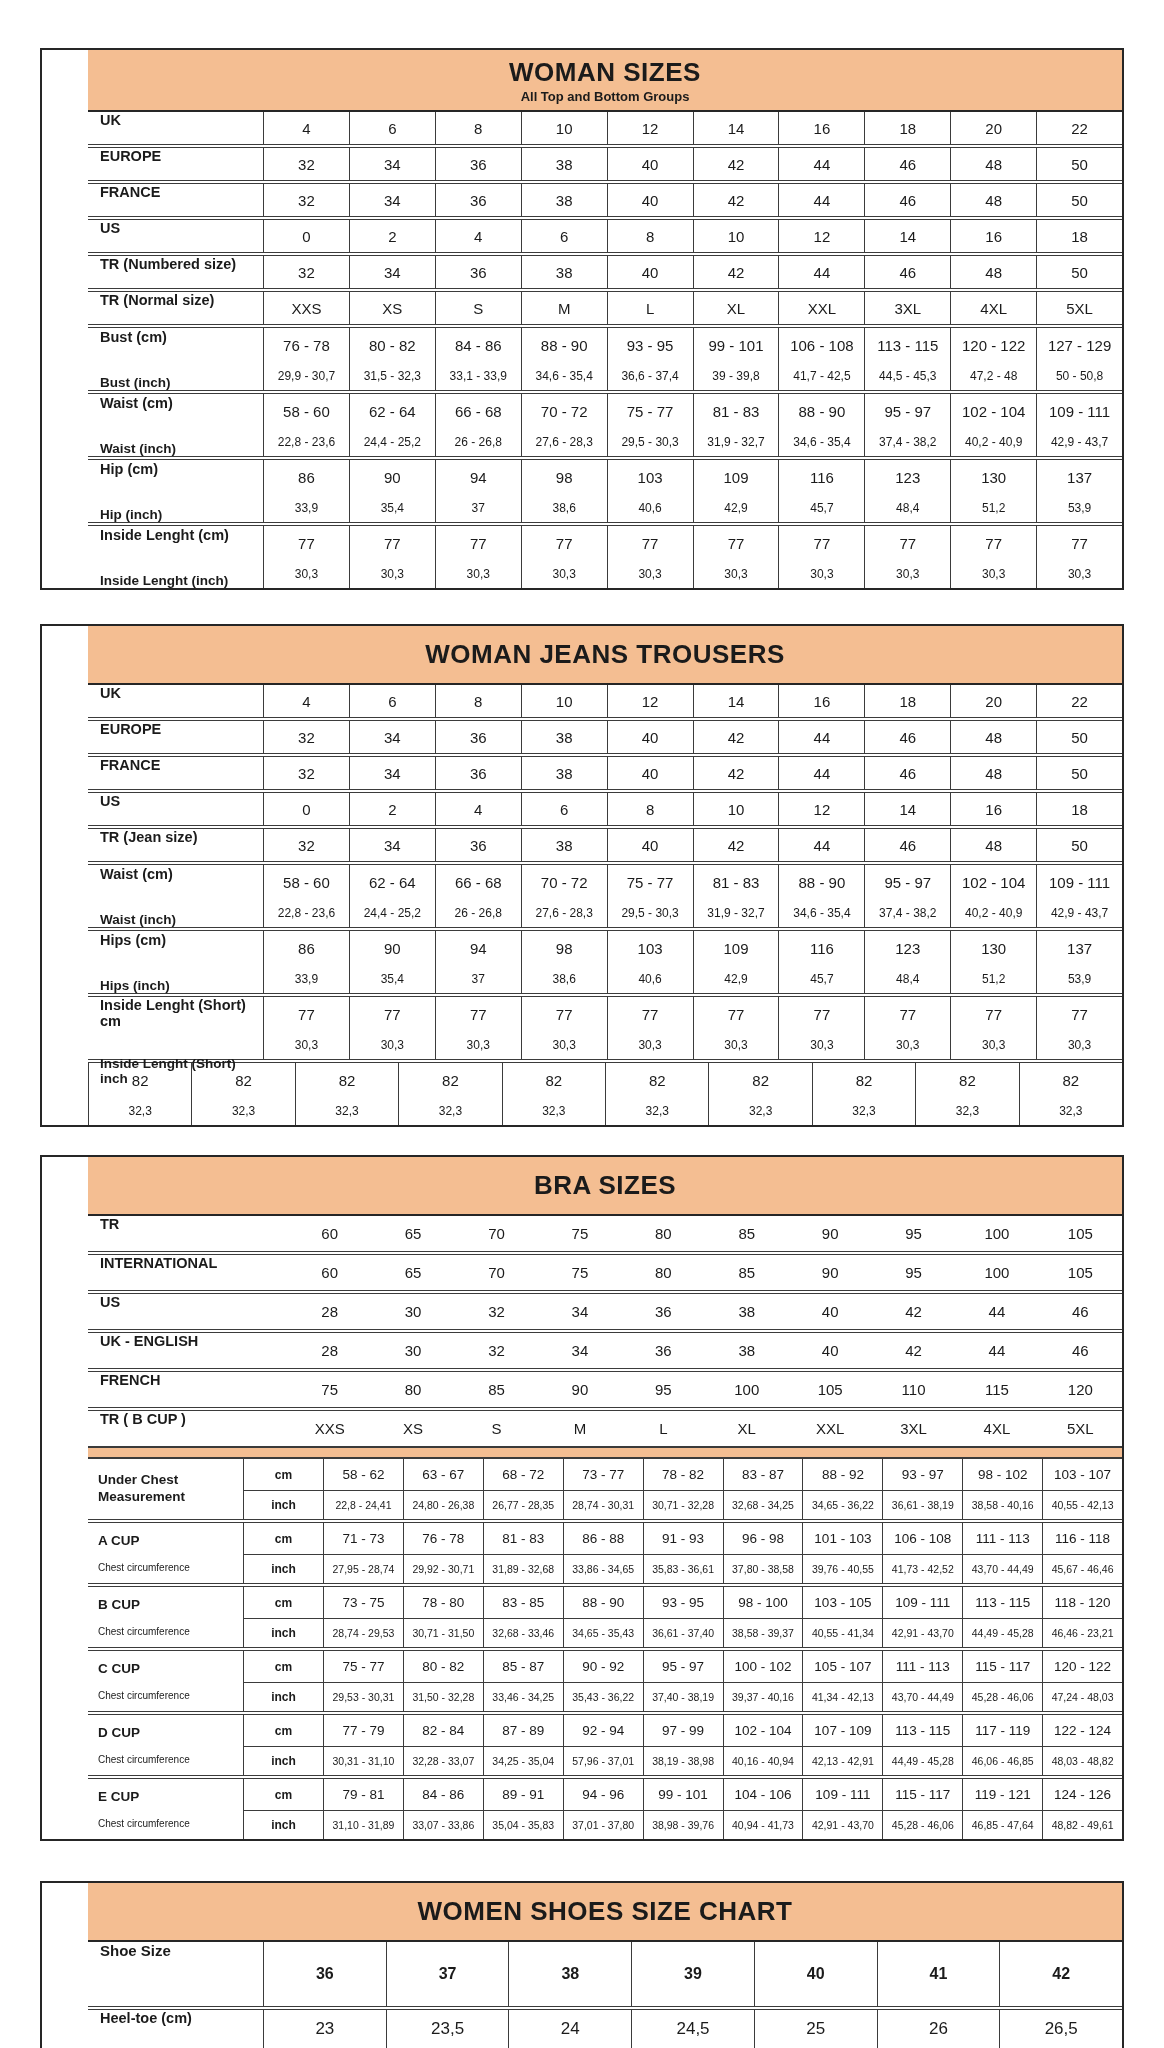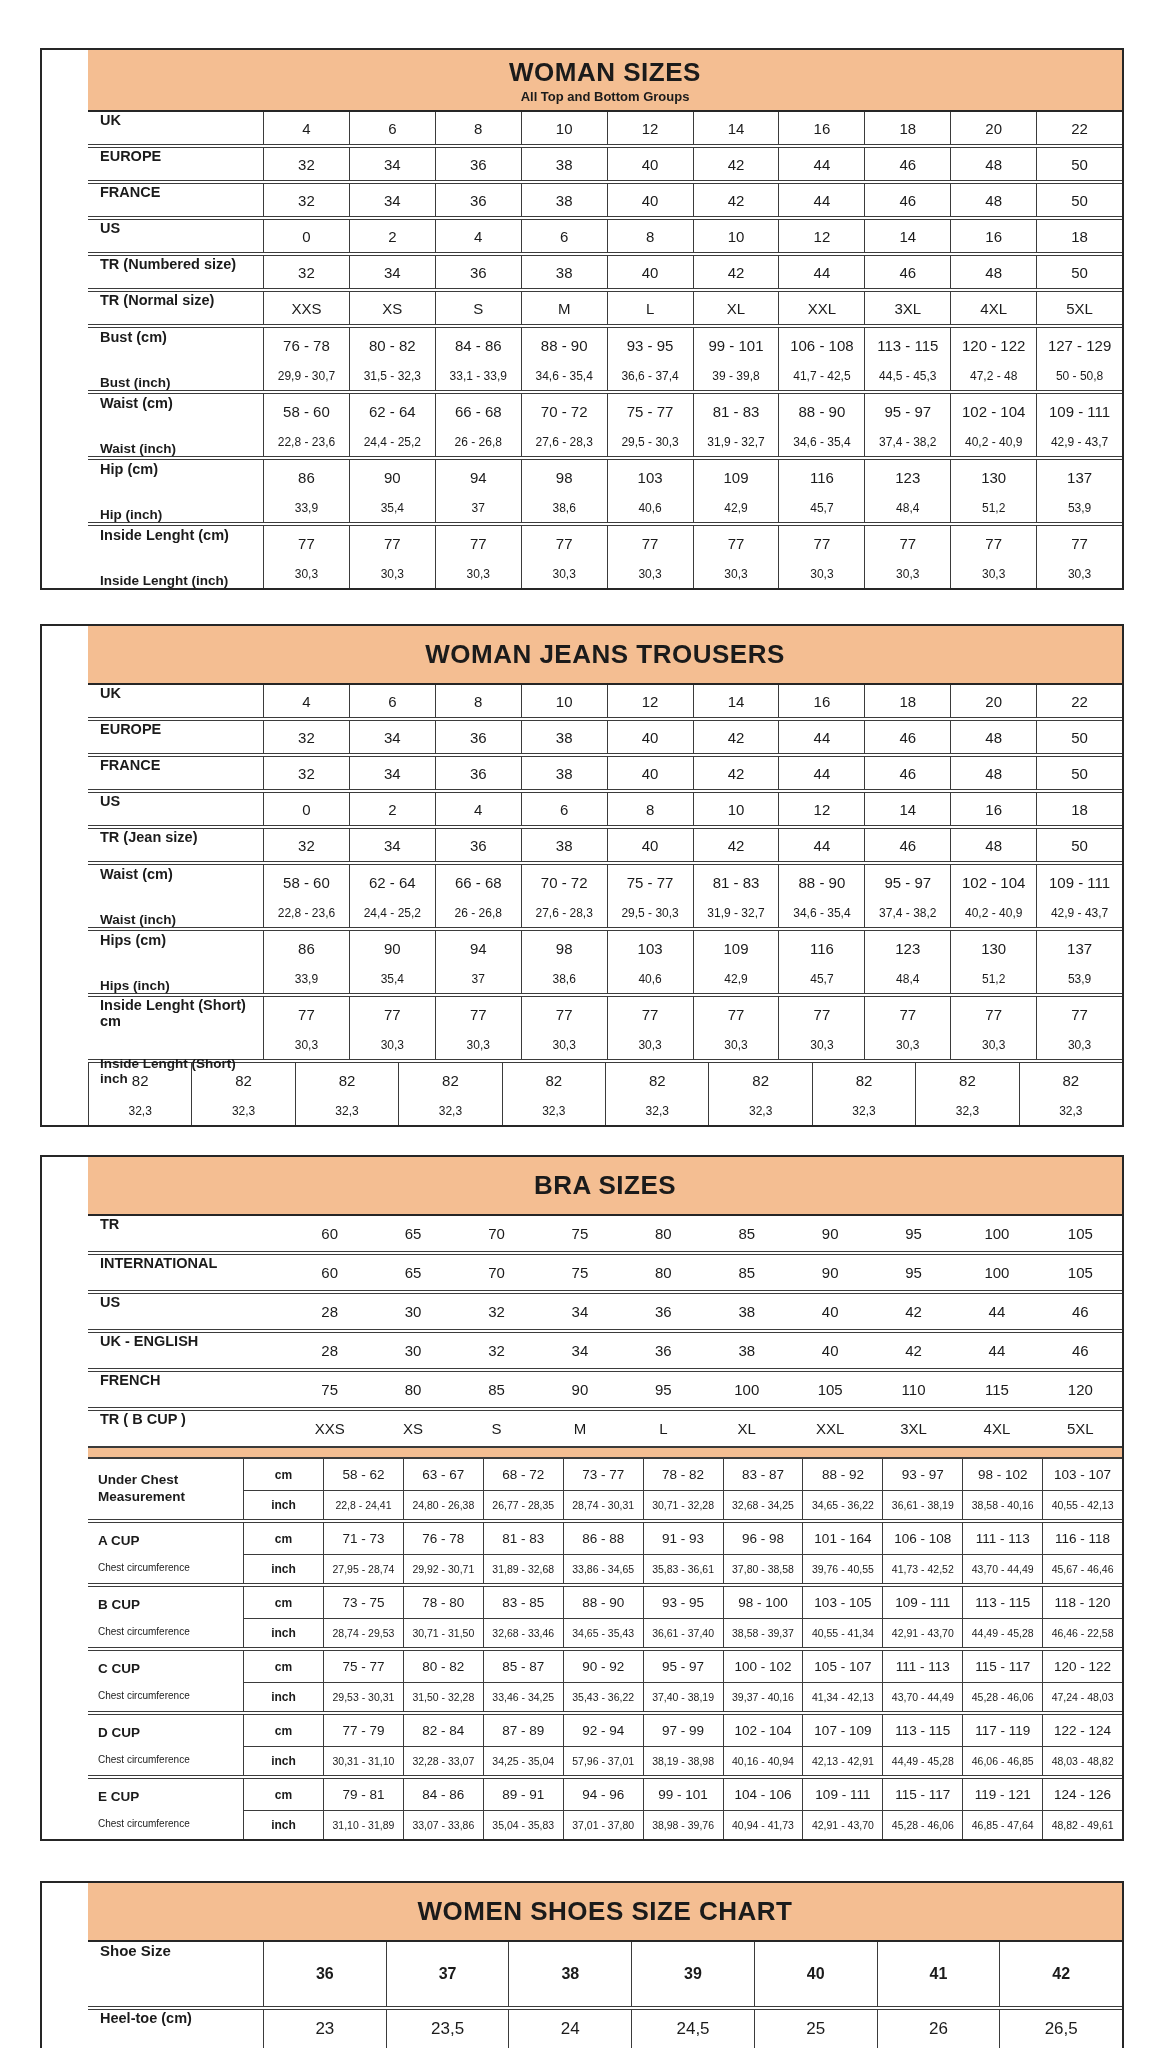--- a/index.html
+++ b/index.html
@@ -935,21 +935,21 @@
           </div>
           <div class="dcol">
             <div class="d1">91 - 93</div>
             <div class="d2">35,83 - 36,61</div>
           </div>
           <div class="dcol">
             <div class="d1">96 - 98</div>
             <div class="d2">37,80 - 38,58</div>
           </div>
           <div class="dcol">
-            <div class="d1">101 - 164</div>
+            <div class="d1">101 - 103</div>
             <div class="d2">39,76 - 40,55</div>
           </div>
           <div class="dcol">
             <div class="d1">106 - 108</div>
             <div class="d2">41,73 - 42,52</div>
           </div>
           <div class="dcol">
             <div class="d1">111 - 113</div>
             <div class="d2">43,70 - 44,49</div>
           </div>
@@ -998,21 +998,21 @@
           <div class="dcol">
             <div class="d1">109 - 111</div>
             <div class="d2">42,91 - 43,70</div>
           </div>
           <div class="dcol">
             <div class="d1">113 - 115</div>
             <div class="d2">44,49 - 45,28</div>
           </div>
           <div class="dcol">
             <div class="d1">118 - 120</div>
-            <div class="d2">46,46 - 22,58</div>
+            <div class="d2">46,46 - 23,21</div>
           </div>
         </div>
         <div class="grp sep">
           <div class="glbl">
             <div class="g1">C CUP</div>
             <div class="g2">Chest circumference</div>
           </div>
           <div class="ucol">
             <div class="u1">cm</div>
             <div class="u2">inch</div>

